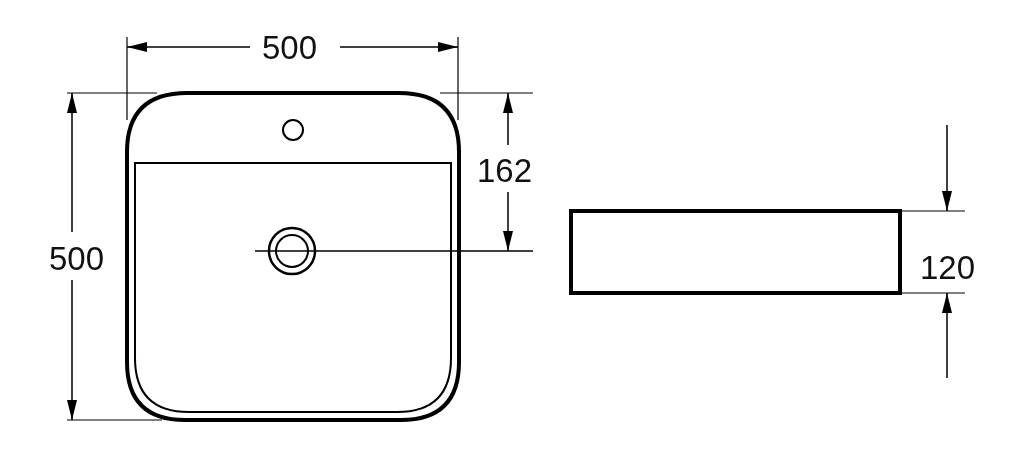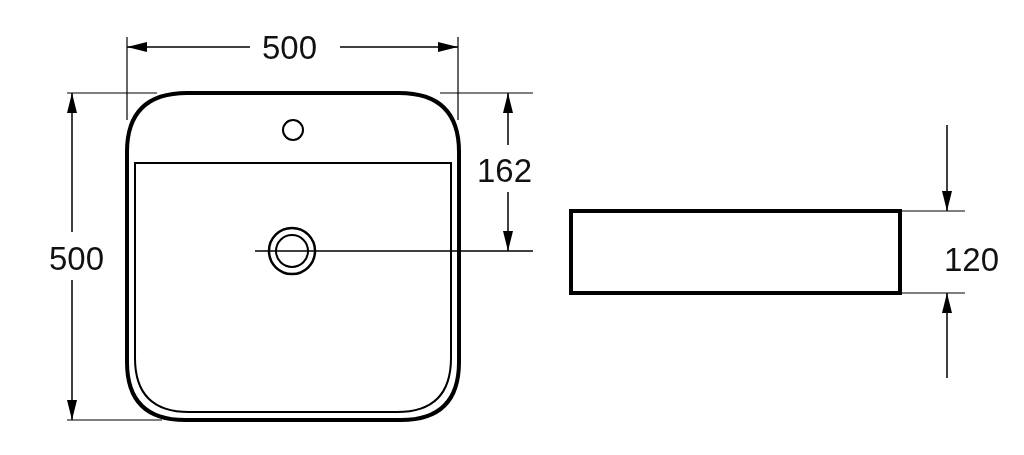--- a/index.html
+++ b/index.html
@@ -63,13 +63,13 @@
     <line x1="902" y1="211" x2="965" y2="211" stroke="#000" stroke-width="1.2"></line>
     <line x1="902" y1="293" x2="965" y2="293" stroke="#000" stroke-width="1.2"></line>
     <line x1="947" y1="125" x2="947" y2="211" stroke="#000" stroke-width="1.5" marker-end="url(#arr)"></line>
     <line x1="947" y1="378" x2="947" y2="293" stroke="#000" stroke-width="1.5" marker-end="url(#arr)"></line>
   </g>
 </svg>
 
 <span class="dim-label" style="left:260px; top:31px;">500</span>
 <span class="dim-label" style="left:47px; top:242px;">500</span>
 <span class="dim-label" style="left:475px; top:154px;">162</span>
-<span class="dim-label" style="left:918px; top:243px;margin-left:24px;">120</span>
+<span class="dim-label" style="left:918px; top:251px;">120</span>
 
 </body></html>

